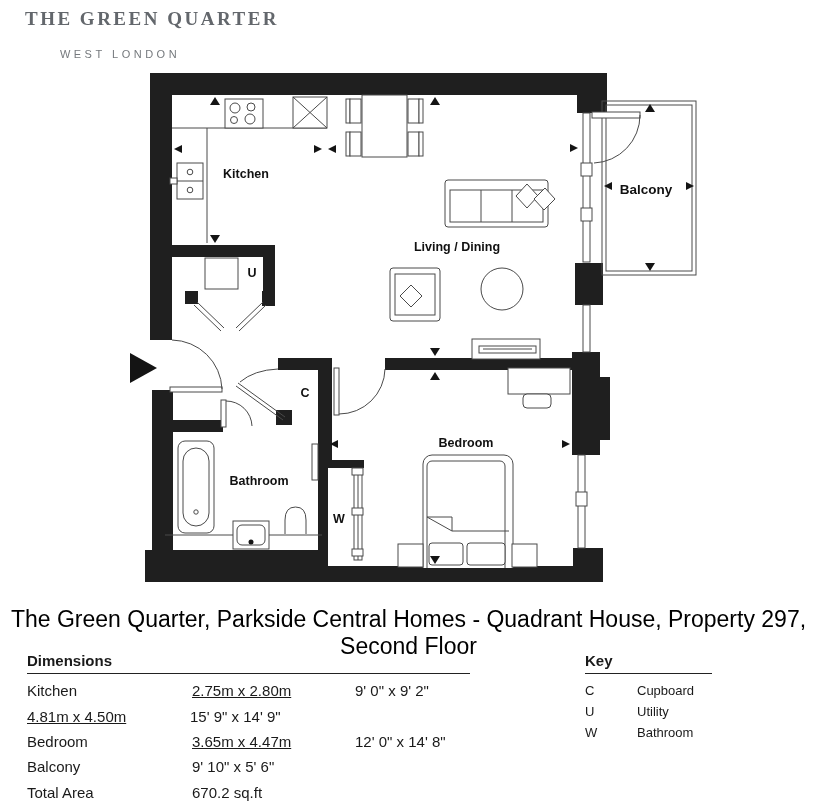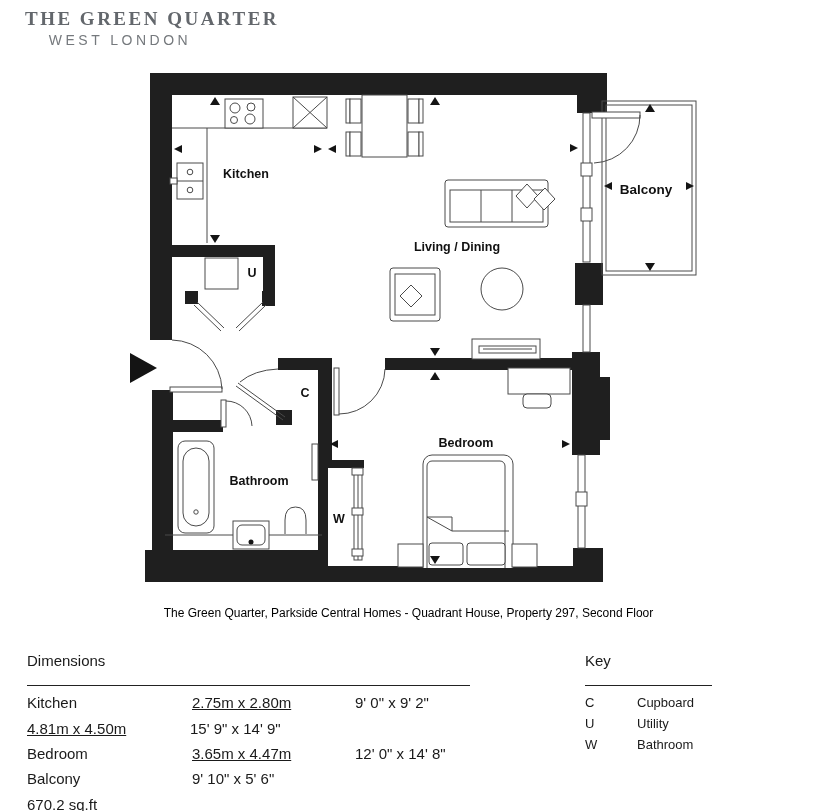--- a/index.html
+++ b/index.html
@@ -1,35 +1,35 @@
 <!DOCTYPE html>
 <html><head>
 <meta charset="utf-8">
 <style>
   html,body{margin:0;padding:0;background:#fff;}
   body{width:817px;height:811px;position:relative;font-family:"Liberation Sans",sans-serif;color:#1a1a1a;overflow:hidden;}
 
   .logo{position:absolute;left:25px;top:8px;width:190px;}
   .logo-title{font-family:"Liberation Serif",serif;font-size:19px;font-weight:600;letter-spacing:2.5px;color:#63676c;white-space:nowrap;}
-  .logo-sub{font-size:14px;letter-spacing:3.5px;color:#75797d;text-align:center;margin-top:2px;}
+  .logo-sub{font-size:11px;letter-spacing:3.5px;color:#75797d;text-align:center;margin-top:18px;}
 
   .plan-svg{position:absolute;left:0;top:0;}
   .wall{fill:#1f1f1f;stroke:none;}
   .ln{stroke:#4a4a4a;stroke-width:1;fill:none;}
   .furn{stroke:#4a4a4a;stroke-width:1;fill:#ffffff;}
   .arrow{fill:#141414;stroke:none;}
   .room-label{font-family:"Liberation Sans",sans-serif;font-size:12.5px;font-weight:700;fill:#111;text-anchor:middle;}
   .balcony-label{font-size:13.5px;}
 
-  .plan-title{position:absolute;top:606px;left:0;width:817px;text-align:center;font-size:12px;font-weight:500;color:#000;}
+  .plan-title{position:absolute;top:606px;left:0;width:817px;text-align:center;font-size:23px;font-weight:500;color:#000;}
 
   .tbl-block{position:absolute;top:652px;}
   .dims{left:27px;width:443px;}
   .key{left:585px;width:127px;}
-  .block-heading{font-size:15px;font-weight:400;padding-bottom:16px;border-bottom:1.5px solid #222;}
+  .block-heading{font-size:15px;font-weight:700;padding-bottom:4px;border-bottom:1.5px solid #222;}
   .dim-row{display:flex;align-items:center;height:25.4px;font-size:15px;}
   .dim-rows{margin-top:4px;}
   .dim-col1{width:165px;}
   .dim-col2{width:163px;text-decoration:underline;}
   .dim-col3{flex:1;}
   .key-row{display:flex;align-items:center;height:21px;font-size:13px;}
   .key-rows{margin-top:6px;}
   .key-col1{width:52px;}
 </style>
 </head>
@@ -219,20 +219,21 @@
     <div class="dim-row">
       <div class="dim-col1">Bedroom</div>
       <div class="dim-col2">3.65m x 4.47m</div>
       <div class="dim-col3">12' 0" x 14' 8"</div>
     </div>
     <div class="dim-row">
       <div class="dim-col1">Balcony</div>
       <div class="dim-col3">9' 10" x 5' 6"</div>
     </div>
     <div class="dim-row">
+      <div class="dim-col1">Total Area</div>
       <div class="dim-col3">670.2 sq.ft</div>
     </div>
   </div>
 </div>
 
 <div class="tbl-block key">
   <div class="block-heading">Key</div>
   <div class="key-rows">
     <div class="key-row">
       <div class="key-col1">C</div>

